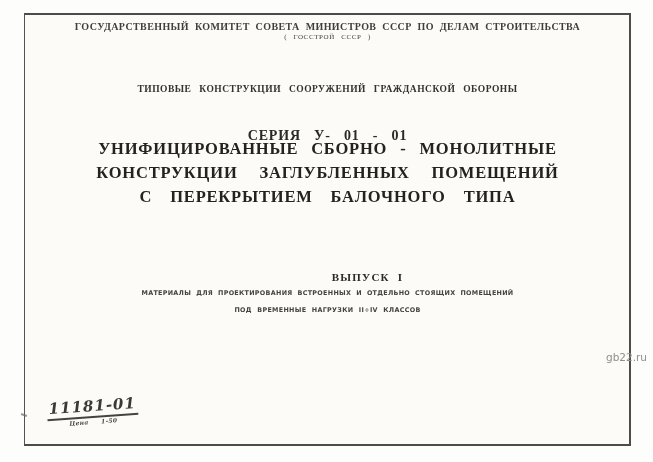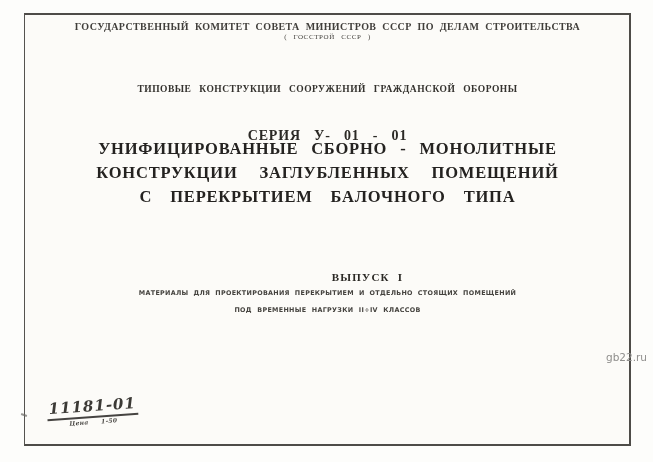--- a/index.html
+++ b/index.html
@@ -174,21 +174,21 @@
   <div class="text-col series-line">СЕРИЯ У- 01 - 01</div>
 
   <div class="text-col title-line title-line1">УНИФИЦИРОВАННЫЕ СБОРНО - МОНОЛИТНЫЕ</div>
 
   <div class="text-col title-line title-line2">КОНСТРУКЦИИ ЗАГЛУБЛЕННЫХ ПОМЕЩЕНИЙ</div>
 
   <div class="text-col title-line title-line3">С ПЕРЕКРЫТИЕМ БАЛОЧНОГО ТИПА</div>
 
   <div class="text-col issue-heading">ВЫПУСК I</div>
 
-  <div class="text-col issue-line1">МАТЕРИАЛЫ ДЛЯ ПРОЕКТИРОВАНИЯ ПЕРЕКРЫТИЕМ И ОТДЕЛЬНО СТОЯЩИХ ПОМЕЩЕНИЙ</div>
+  <div class="text-col issue-line1">МАТЕРИАЛЫ ДЛЯ ПРОЕКТИРОВАНИЯ ВСТРОЕННЫХ И ОТДЕЛЬНО СТОЯЩИХ ПОМЕЩЕНИЙ</div>
 
   <div class="text-col issue-line2">ПОД ВРЕМЕННЫЕ НАГРУЗКИ II÷IV КЛАССОВ</div>
 
   <div class="stamp">
     <div class="stamp-number">11181-01</div>
     <div class="stamp-price-row">
       <span>Цена</span>
       <span>1-50</span>
     </div>
   </div>

